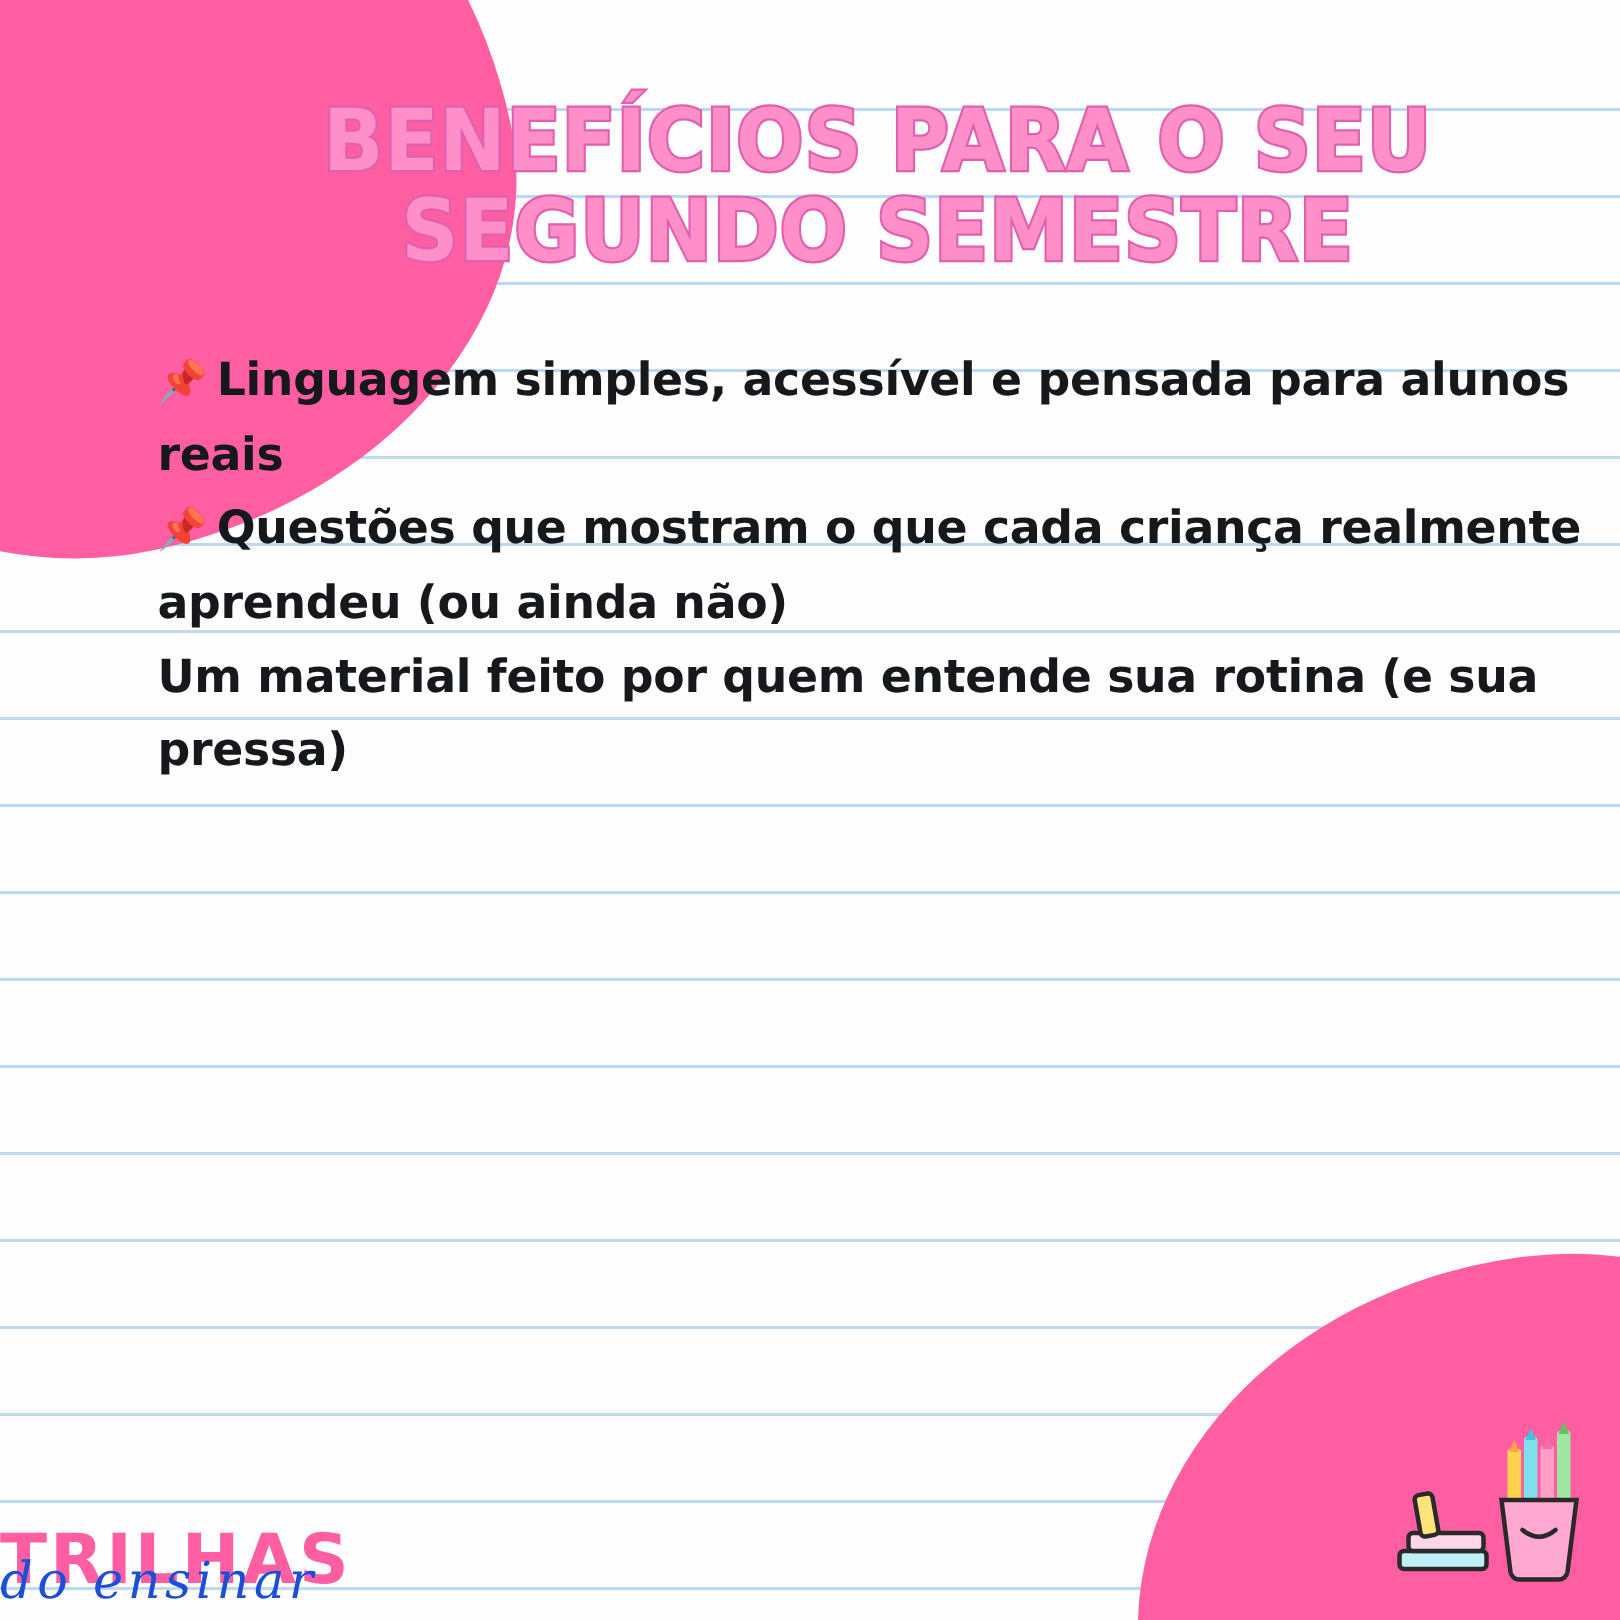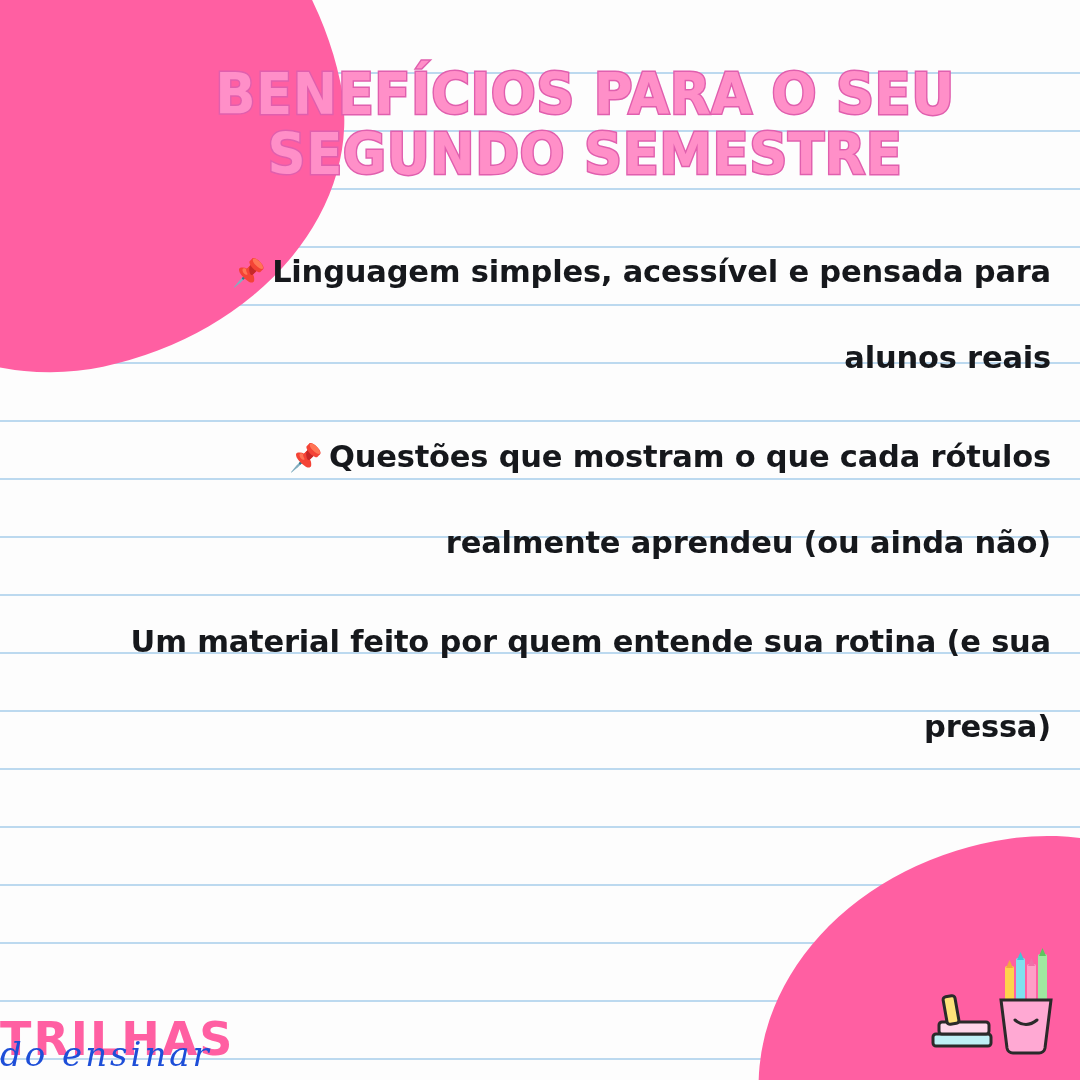--- a/index.html
+++ b/index.html
@@ -107,25 +107,25 @@
 
   .list {
     margin: 44px 0 0 0;
     padding: 0;
     list-style: none;
   }
   .list li {
     font-family: "DejaVu Sans", sans-serif;
     font-weight: bold;
     font-size: 30.5px;
-    line-height: 85px;
+    line-height: 49px;
     color: #16181c;
     letter-spacing: -0.2px;
-    text-align: right;
-    margin: 14px;
+    text-align: left;
+    margin: 0;
     padding: 0;
     white-space: normal;
   }
   .pin {
     font-size: 27px;
     margin-right: 6px;
   }
   .li-indent {
     padding-left: 18px;
   }
@@ -184,21 +184,21 @@
     <h1 class="title">
       <span class="line">BENEFÍCIOS PARA O SEU</span>
       <span class="line">SEGUNDO SEMESTRE</span>
     </h1>
 
     <ul class="list">
       <li>
         <span class="pin">📌</span><span>Linguagem simples, acessível e pensada para alunos reais</span>
       </li>
       <li class="li-indent">
-        <span class="pin">📌</span><span>Questões que mostram o que cada rótulos realmente aprendeu (ou ainda não)</span>
+        <span class="pin">📌</span><span>Questões que mostram o que cada criança realmente aprendeu (ou ainda não)</span>
       </li>
       <li class="li-indent">
         <span>Um material feito por quem entende sua rotina (e sua pressa)</span>
       </li>
     </ul>
 
   </div>
 
   <div class="brand">
     <div class="brand-main">TRILHAS</div>

